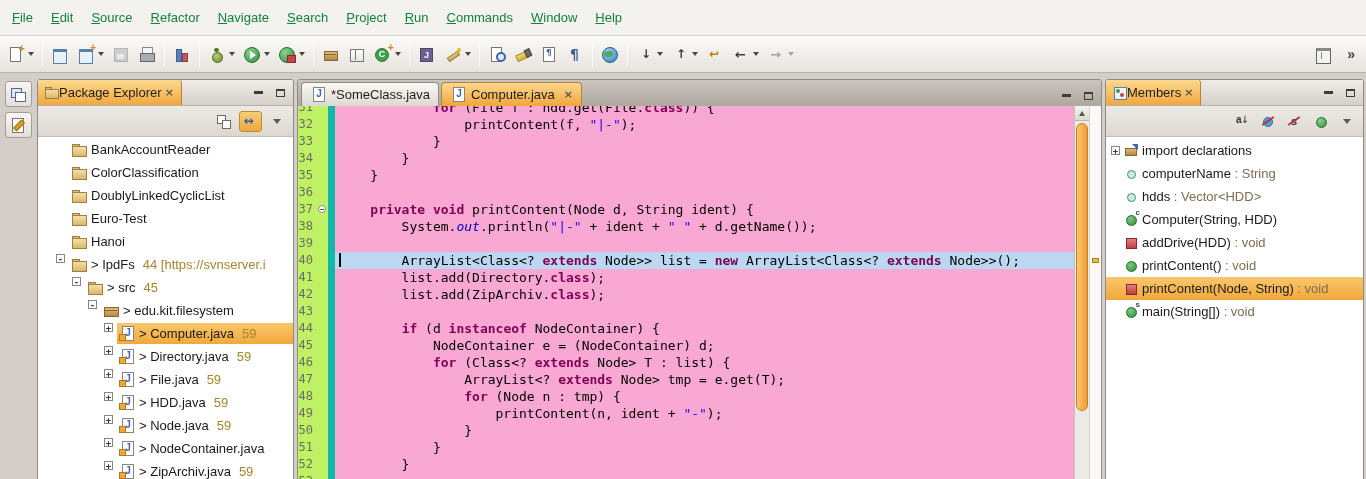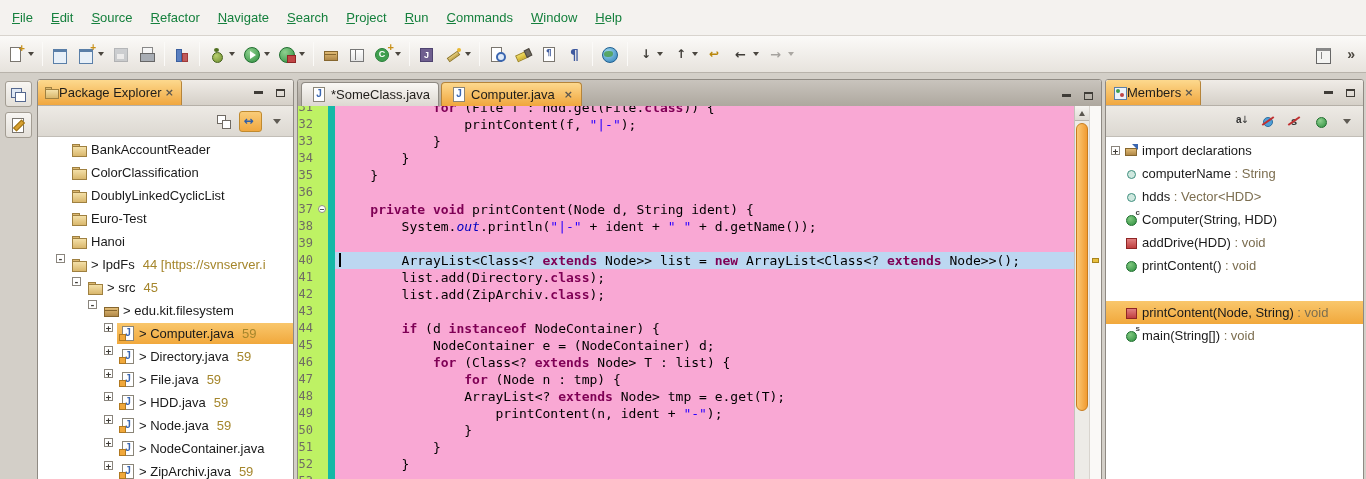--- a/index.html
+++ b/index.html
@@ -146,21 +146,21 @@
   .mtb-icon { width:17px; height:17px; position:relative; display:inline-block; }
   .mi-sort::before { content:"a"; position:absolute; left:2px; top:2px; font:bold 10px/1 "Liberation Sans",sans-serif; color:#333; }
   .mi-sort::after { content:"↓"; position:absolute; right:2px; top:2px; font:10px/1 "DejaVu Sans",sans-serif; color:#333; }
   .mi-hidefields::before { content:""; position:absolute; left:3px; top:4px; width:8px; height:8px; border-radius:50%; background:#4f9fd8; border:1px solid #2f6f9f; }
   .mi-hidefields::after,.mi-hidestatic::after { content:""; position:absolute; left:1px; top:7px; width:14px; height:2px; background:#c03030; transform:rotate(-35deg); }
   .mi-hidestatic::before { content:"s"; position:absolute; left:5px; top:3px; font:bold 11px/1 "Liberation Sans",sans-serif; color:#333; }
   .mi-hidenonpublic::before { content:""; position:absolute; left:4px; top:4px; width:9px; height:9px; border-radius:50%; background:radial-gradient(circle at 35% 30%,#8fd08f,#2f8f3f); border:1px solid #1f6f2f; }
 
   .mlist { flex:1; background:#fff; overflow:hidden; padding-top:2px; font-size:13px; color:#1a1a1a; }
   .mrow { height:23px; display:flex; align-items:center; padding:0 2px 0 5px; white-space:nowrap; overflow:hidden; }
-  .mrow.selected { background:linear-gradient(#f9c76c,#f1a83c);margin-top:24px; }
+  .mrow.selected { background:linear-gradient(#f9c76c,#f1a83c); }
   .mlabel { margin-left:3px; white-space:pre; }
   .mtype { color:#7c6e50; white-space:pre; }
   .micon { flex:none; width:14px; height:13px; position:relative; margin-left:1px; }
   .m-import::before { content:""; position:absolute; left:0; bottom:1px; width:10px; height:6px; background:linear-gradient(#e0ba74,#b08848); border:1px solid #86662e; }
   .m-import::after { content:""; position:absolute; right:1px; top:0; border-top:6px solid #3a66b0; border-left:6px solid transparent; }
   .m-field::before { content:""; position:absolute; left:2px; top:3px; width:7px; height:7px; border-radius:50%; background:#cfe8df; border:1px solid #3f8f7f; }
   .m-constructor::before,.m-method-public::before,.m-method-static::before { content:""; position:absolute; left:1px; top:2px; width:9px; height:9px; border-radius:50%; background:radial-gradient(circle at 35% 30%,#7fc87f,#2f8f3f); border:1px solid #1f6f2f; }
   .m-method-private::before { content:""; position:absolute; left:1px; top:2px; width:9px; height:9px; background:linear-gradient(#e07f7f,#c03f3f); border:1px solid #8f2525; }
   .m-constructor::after { content:"c"; position:absolute; right:-1px; top:-4px; font:bold 8px/1 "Liberation Sans",sans-serif; color:#444; }
   .m-method-static::after { content:"s"; position:absolute; right:-1px; top:-4px; font:bold 8px/1 "Liberation Sans",sans-serif; color:#444; }
@@ -523,22 +523,22 @@
               <div class="code-line"><span class="seg-p">    </span><span class="seg-k">private</span><span class="seg-p"> </span><span class="seg-k">void</span><span class="seg-p"> printContent(Node d, String ident) {</span></div>
               <div class="code-line"><span class="seg-p">        System.</span><span class="seg-o">out</span><span class="seg-p">.println(</span><span class="seg-s">"|-"</span><span class="seg-p"> + ident + </span><span class="seg-s">" "</span><span class="seg-p"> + d.getName());</span></div>
               <div class="code-line">&nbsp;</div>
               <div class="code-line selected"><span class="caret"></span><span class="seg-p">        ArrayList&lt;Class&lt;? </span><span class="seg-k">extends</span><span class="seg-p"> Node&gt;&gt; list = </span><span class="seg-k">new</span><span class="seg-p"> ArrayList&lt;Class&lt;? </span><span class="seg-k">extends</span><span class="seg-p"> Node&gt;&gt;();</span></div>
               <div class="code-line"><span class="seg-p">        list.add(Directory.</span><span class="seg-k">class</span><span class="seg-p">);</span></div>
               <div class="code-line"><span class="seg-p">        list.add(ZipArchiv.</span><span class="seg-k">class</span><span class="seg-p">);</span></div>
               <div class="code-line">&nbsp;</div>
               <div class="code-line"><span class="seg-p">        </span><span class="seg-k">if</span><span class="seg-p"> (d </span><span class="seg-k">instanceof</span><span class="seg-p"> NodeContainer) {</span></div>
               <div class="code-line"><span class="seg-p">            NodeContainer e = (NodeContainer) d;</span></div>
               <div class="code-line"><span class="seg-p">            </span><span class="seg-k">for</span><span class="seg-p"> (Class&lt;? </span><span class="seg-k">extends</span><span class="seg-p"> Node&gt; T : list) {</span></div>
+              <div class="code-line"><span class="seg-p">                ArrayList&lt;? </span><span class="seg-k">extends</span><span class="seg-p"> Node&gt; tmp = e.get(T);</span></div>
               <div class="code-line"><span class="seg-p">                </span><span class="seg-k">for</span><span class="seg-p"> (Node n : tmp) {</span></div>
-              <div class="code-line"><span class="seg-p">                ArrayList&lt;? </span><span class="seg-k">extends</span><span class="seg-p"> Node&gt; tmp = e.get(T);</span></div>
               <div class="code-line"><span class="seg-p">                    printContent(n, ident + </span><span class="seg-s">"-"</span><span class="seg-p">);</span></div>
               <div class="code-line"><span class="seg-p">                }</span></div>
               <div class="code-line"><span class="seg-p">            }</span></div>
               <div class="code-line"><span class="seg-p">        }</span></div>
             </div>
           </div>
         <div class="vscroll">
           <div class="vs-up"></div>
           <div class="vs-thumb"></div>
         </div>

